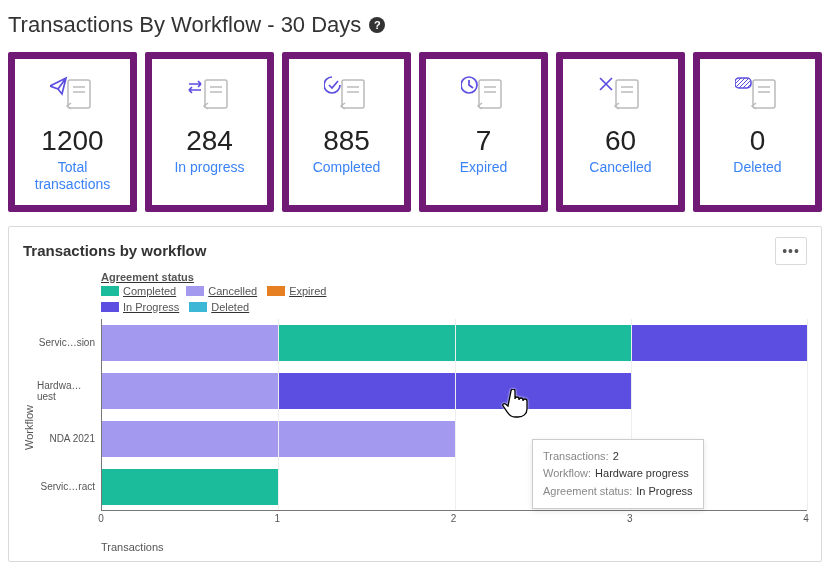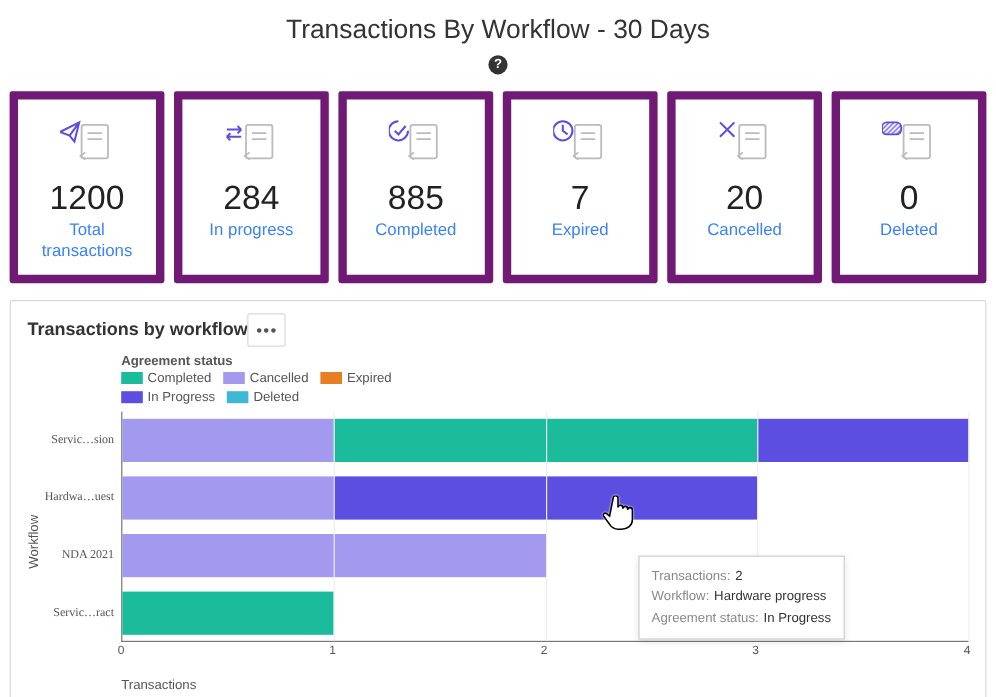--- a/index.html
+++ b/index.html
@@ -12,21 +12,20 @@
     width: 830px;
   }
   .page-title {
     font-size: 22px;
     font-weight: 400;
     color: #333;
     margin: 4px 0 14px 0;
     display: flex;
     align-items: center;
     gap: 8px;
-    flex-direction: column;
   }
   .help-icon {
     display: inline-flex;
     width: 16px;
     height: 16px;
     border-radius: 50%;
     background: #333;
     color: #fff;
     font-size: 11px;
     font-weight: 700;
@@ -64,20 +63,21 @@
     line-height: 1.2;
   }
   .panel {
     border: 1px solid #d9d9d9;
     border-radius: 2px;
     padding: 10px 14px 8px 14px;
     position: relative;
   }
   .panel-head {
     display: flex;
+    justify-content: space-between;
     align-items: center;
   }
   .panel-title {
     font-size: 15px;
     font-weight: 600;
     color: #333;
   }
   .more-btn {
     width: 32px;
     height: 28px;
@@ -88,20 +88,21 @@
     align-items: center;
     justify-content: center;
     font-size: 14px;
     letter-spacing: 1px;
     color: #555;
     cursor: pointer;
   }
   .legend {
     margin: 6px 0 6px 78px;
     font-size: 11px;
+    text-decoration: underline;
   }
   .legend-title {
     font-weight: 600;
     color: #555;
     margin-bottom: 2px;
   }
   .legend-items {
     display: flex;
     flex-wrap: wrap;
     gap: 4px 10px;
@@ -134,21 +135,20 @@
     flex-direction: column;
     font-size: 10px;
     color: #555;
   }
   .y-tick {
     height: 48px;
     display: flex;
     align-items: center;
     justify-content: flex-end;
     padding-right: 6px;
-    font-family: Liberation Serif, serif;
   }
   .plot {
     flex: 1;
     border-left: 1px solid #777;
     border-bottom: 1px solid #777;
     position: relative;
     height: 192px;
   }
   .grid-v {
     position: absolute;
@@ -273,21 +273,21 @@
   <div class="card">
     <div class="card-icon">
       <svg width="46" height="38" viewBox="0 0 46 38">
         <rect x="18" y="4" width="22" height="28" rx="2" fill="none" stroke="#bbb" stroke-width="1.5"></rect>
         <line x1="23" y1="11" x2="35" y2="11" stroke="#bbb" stroke-width="1.5"></line>
         <line x1="23" y1="16" x2="35" y2="16" stroke="#bbb" stroke-width="1.5"></line>
         <path d="M21 27 l-4 3 l4 3" fill="none" stroke="#bbb" stroke-width="1.5"></path>
         <path d="M2 2 L14 14 M14 2 L2 14" fill="none" stroke="#5b4ee0" stroke-width="1.7"></path>
       </svg>
     </div>
-    <div class="card-num">20</div>
+    <div class="card-num">60</div>
     <div class="card-label">Cancelled</div>
   </div>
   <div class="card">
     <div class="card-icon">
       <svg width="46" height="38" viewBox="0 0 46 38">
         <rect x="18" y="4" width="22" height="28" rx="2" fill="none" stroke="#bbb" stroke-width="1.5"></rect>
         <line x1="23" y1="11" x2="35" y2="11" stroke="#bbb" stroke-width="1.5"></line>
         <line x1="23" y1="16" x2="35" y2="16" stroke="#bbb" stroke-width="1.5"></line>
         <path d="M21 27 l-4 3 l4 3" fill="none" stroke="#bbb" stroke-width="1.5"></path>
         <defs>

